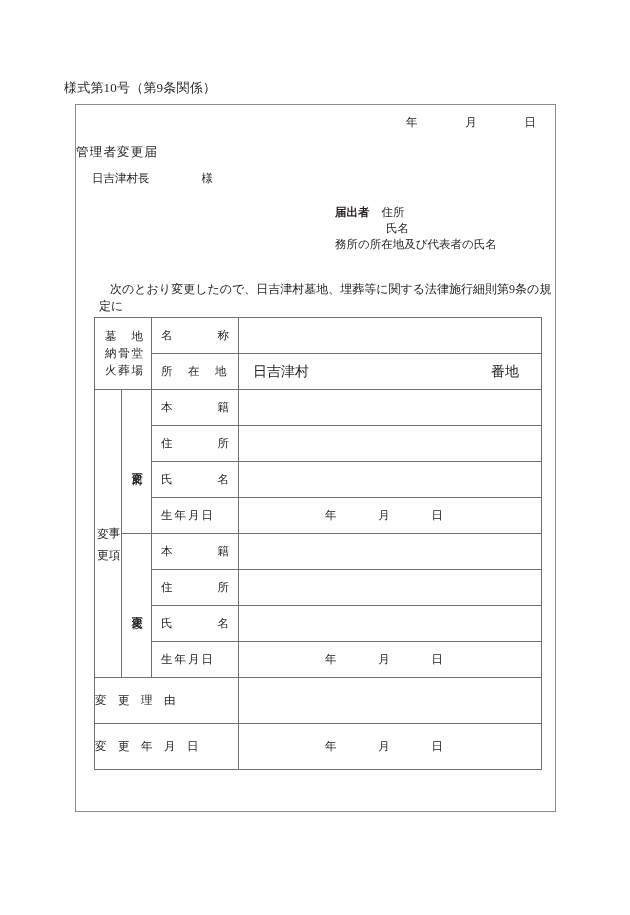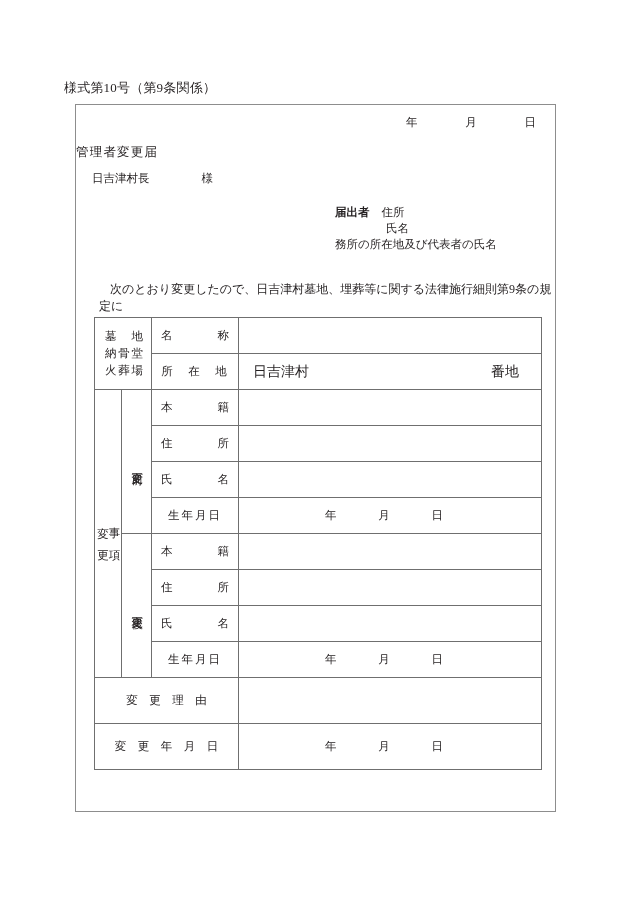--- a/index.html
+++ b/index.html
@@ -133,21 +133,21 @@
   .lbl-cell {
     height: 35px;
     padding: 0 9px !important;
   }
   .lbl-just {
     display: flex;
     justify-content: space-between;
     width: 100%;
   }
   .lbl-center {
-    text-align: center;
+    text-align: left;
     letter-spacing: 2px;
   }
 
   
   .vert-cell {
     text-align: center;
     padding: 0 !important;
   }
   .vert-text {
     writing-mode: vertical-rl;

